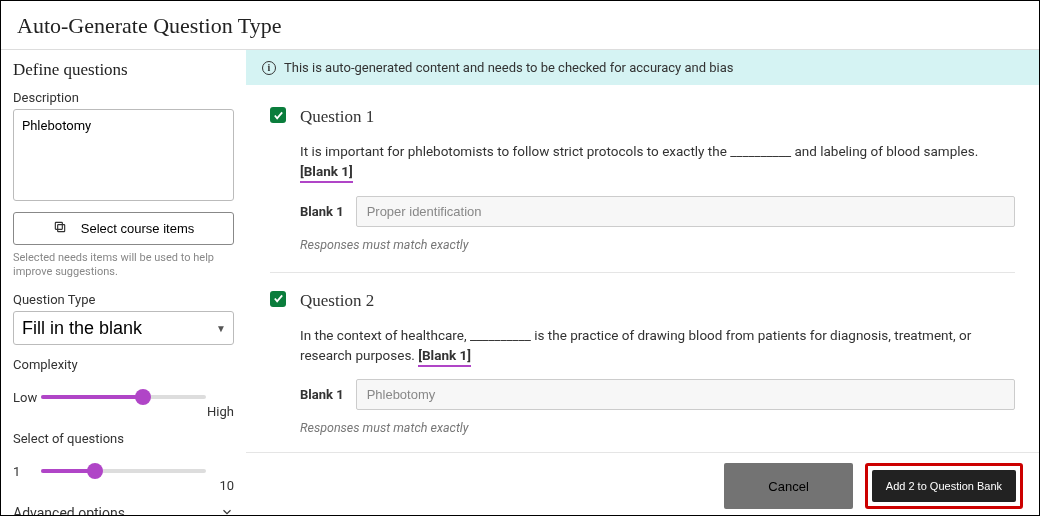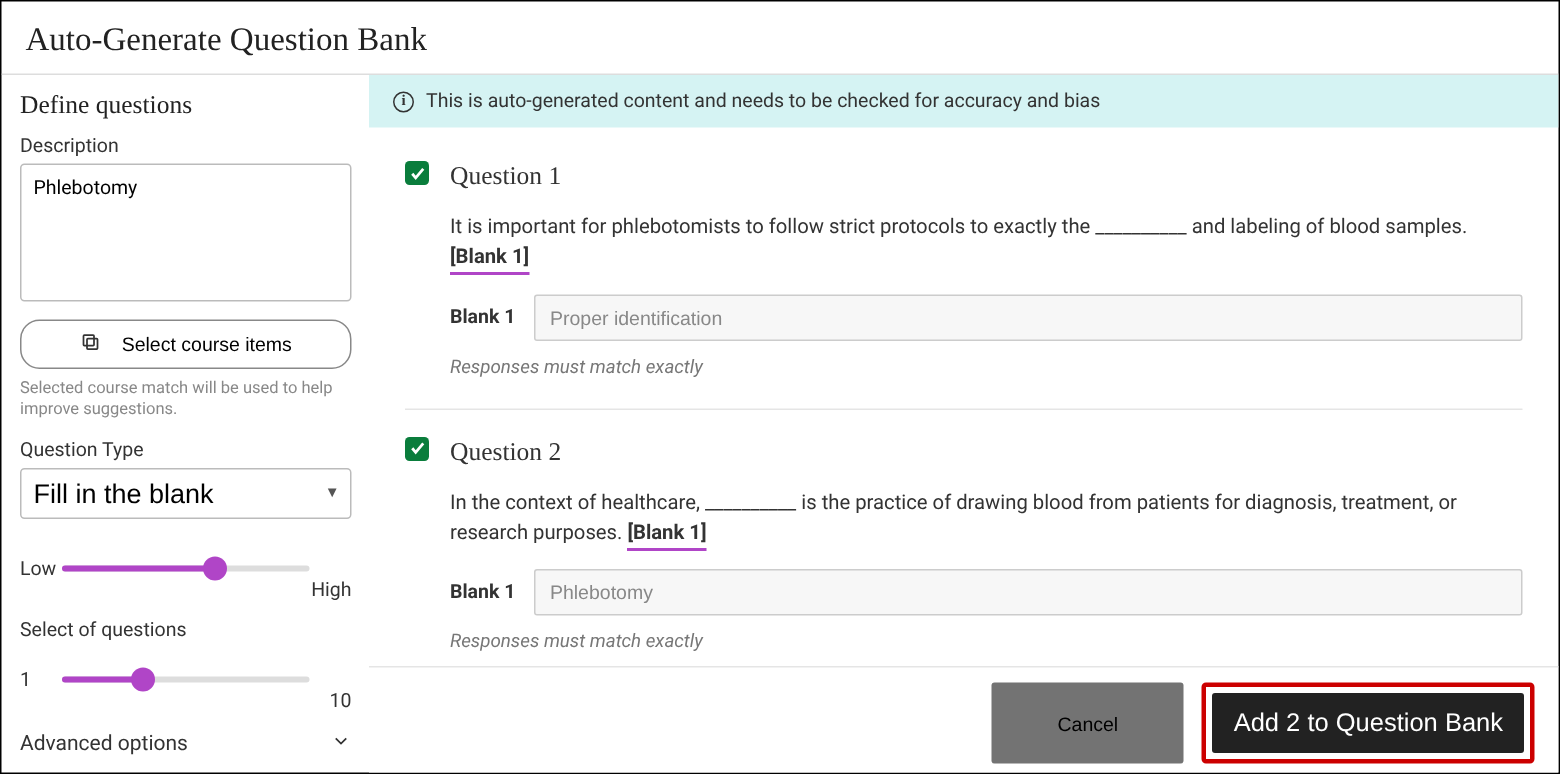--- a/index.html
+++ b/index.html
@@ -60,21 +60,21 @@
     padding: 8px;
     font-family: inherit;
     font-size: 13px;
     resize: none;
     margin-bottom: 8px;
   }
   .select-btn {
     width: 100%;
     border: 1px solid #888;
     background: #fff;
-    border-radius: 13px;
+    border-radius: 3px;
     padding: 7px 0;
     font-size: 13px;
     cursor: pointer;
     display: flex;
     align-items: center;
     justify-content: center;
     gap: 14px;
     margin-bottom: 6px;
   }
   .hint {
@@ -285,71 +285,72 @@
   .add-btn-wrap {
     border: 3px solid #c00;
     padding: 4px;
     border-radius: 3px;
   }
   .add-btn {
     background: #222;
     color: #fff;
     border: none;
     padding: 10px 14px;
-    font-size: 17px;
+    font-size: 11px;
     cursor: pointer;
     border-radius: 2px;
   }
   .info-icon {
     width: 14px;
     height: 14px;
     border: 1.5px solid #333;
     border-radius: 50%;
     display: inline-flex;
     align-items: center;
     justify-content: center;
     font-size: 10px;
     font-weight: 700;
     font-family: serif;
   }
 </style>
 </head>
 <body>
 
 <div class="header">
-  <h1>Auto-Generate Question Bank</h1>
+  <h1>Auto-Generate Question Type</h1>
 </div>
 
 <div class="main">
 
   <div class="sidebar">
     <h2>Define questions</h2>
 
     <label>Description</label>
     <textarea style="">Phlebotomy</textarea>
 
     <button class="select-btn">
       <span>
         <svg width="14" height="14" viewBox="0 0 24 24" fill="none" stroke="#333" stroke-width="2">
             <rect x="8" y="8" width="12" height="12" rx="1"></rect>
             <rect x="4" y="4" width="12" height="12" rx="1"></rect>
           </svg>
       </span>
       <span>Select course items</span>
     </button>
-    <div class="hint">Selected course match will be used to help improve suggestions.</div>
+    <div class="hint">Selected needs items will be used to help improve suggestions.</div>
 
     <label>Question Type</label>
     <div class="select-wrap">
       <select>
         <option>Fill in the blank</option>
       </select>
       <span class="chev">▼</span>
     </div>
 
+    <label>Complexity</label>
     <div class="slider-row">
       <span class="lbl">Low</span>
       <div class="slider">
         <div class="track"></div>
         <div class="fill" style="width:62%"></div>
         <div class="thumb" style="left:62%"></div>
       </div>
       <span class="lbl right">High</span>
     </div>
 

